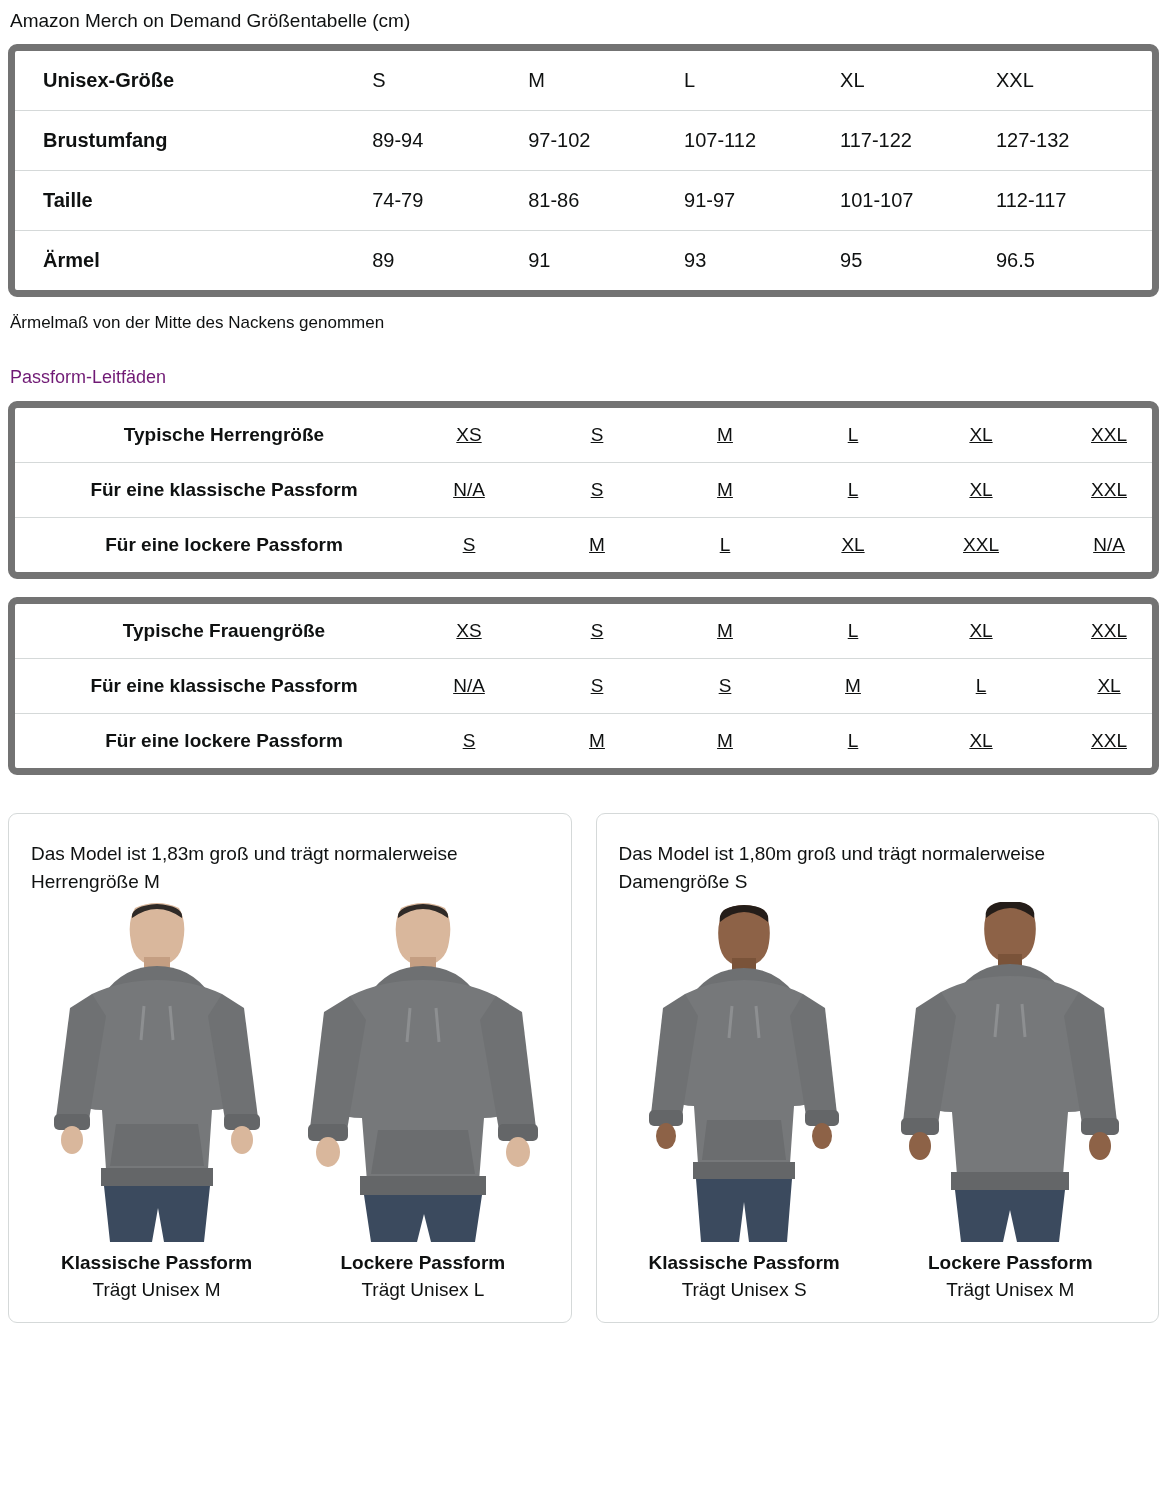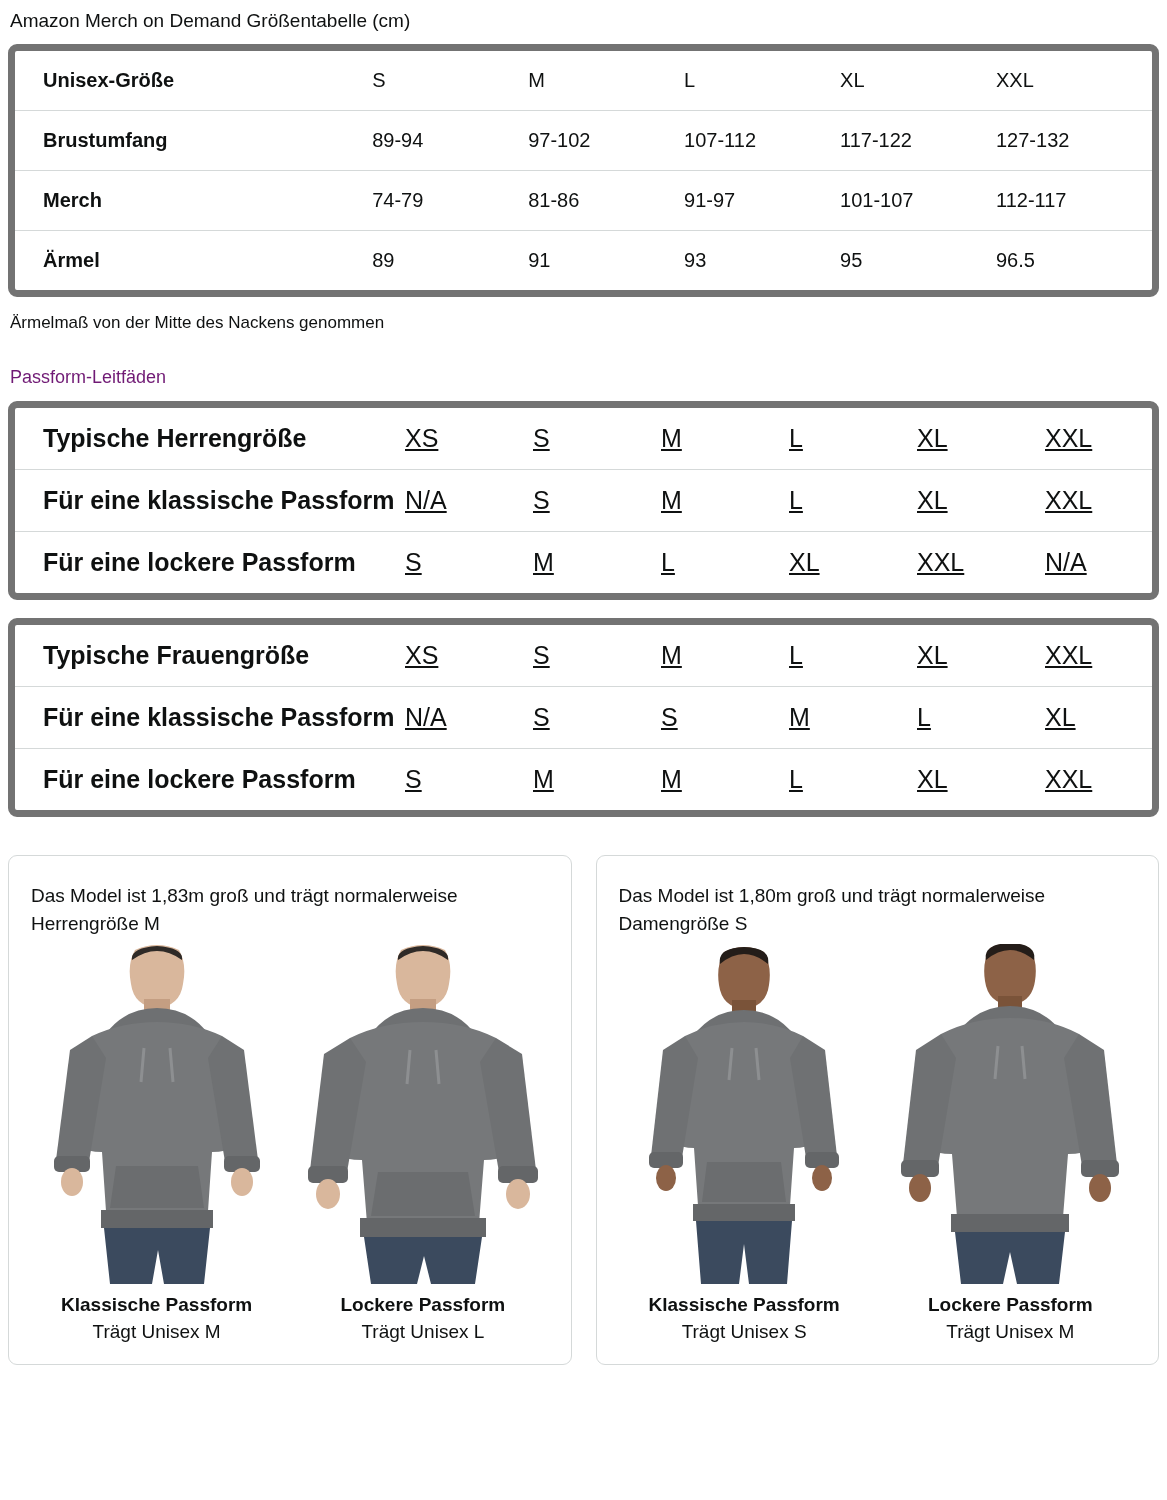--- a/index.html
+++ b/index.html
@@ -63,22 +63,22 @@
     color: #0f1111;
   }
   .section-head {
     font-size: 18px;
     line-height: 24px;
     padding: 22px 2px 12px 2px;
     color: #701a75;
   }
   .fitguide td {
     padding: 16px 0 16px 0;
-    font-size: 25px;
-    text-align: left;
+    font-size: 19px;
+    text-align: center;
     vertical-align: middle;
   }
   .fitguide .rowlabel {
     font-weight: 700;
     padding-left: 28px;
     width: 390px;
   }
   .fitguide .val {
     width: 128px;
     text-decoration: underline;
@@ -144,21 +144,21 @@
       </tr>
       <tr>
         <th class="rowlabel">Brustumfang</th>
         <td class="val">89-94</td>
         <td class="val">97-102</td>
         <td class="val">107-112</td>
         <td class="val">117-122</td>
         <td class="val">127-132</td>
       </tr>
       <tr>
-        <th class="rowlabel">Merch</th>
+        <th class="rowlabel">Taille</th>
         <td class="val">74-79</td>
         <td class="val">81-86</td>
         <td class="val">91-97</td>
         <td class="val">101-107</td>
         <td class="val">112-117</td>
       </tr>
       <tr>
         <th class="rowlabel">Ärmel</th>
         <td class="val">89</td>
         <td class="val">91</td>

